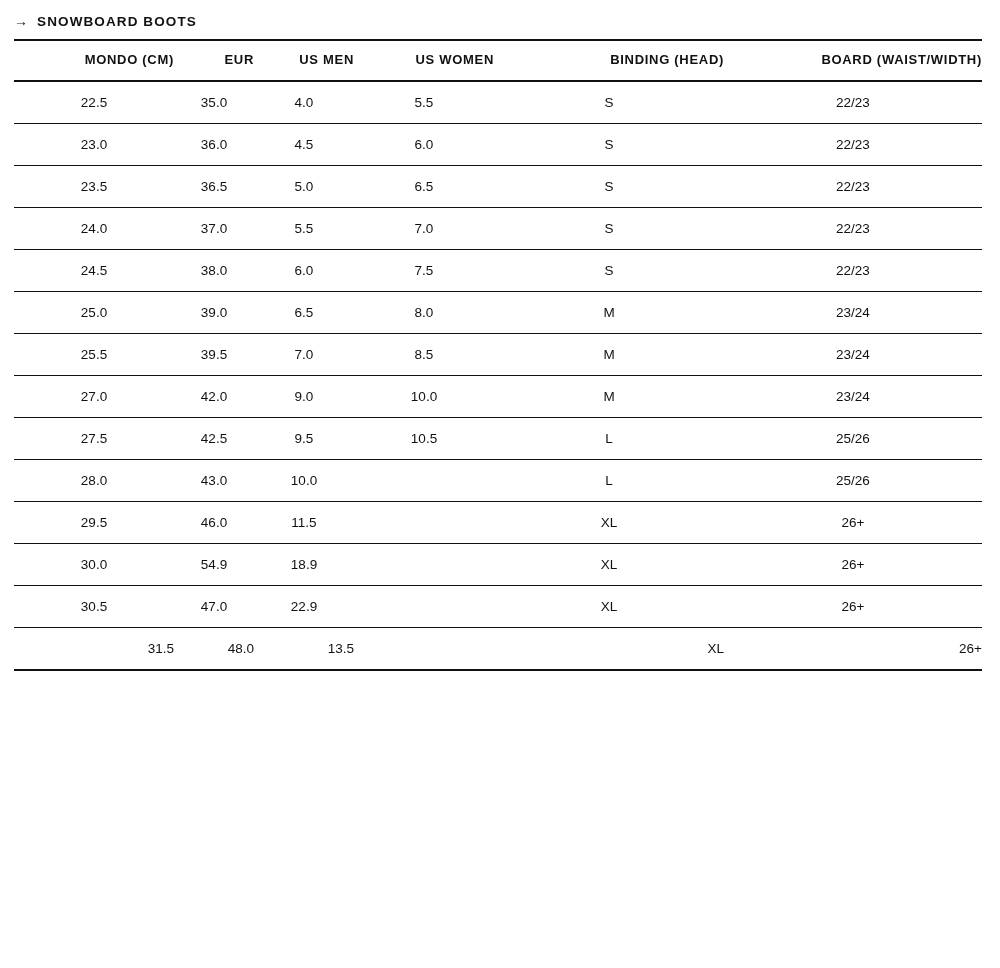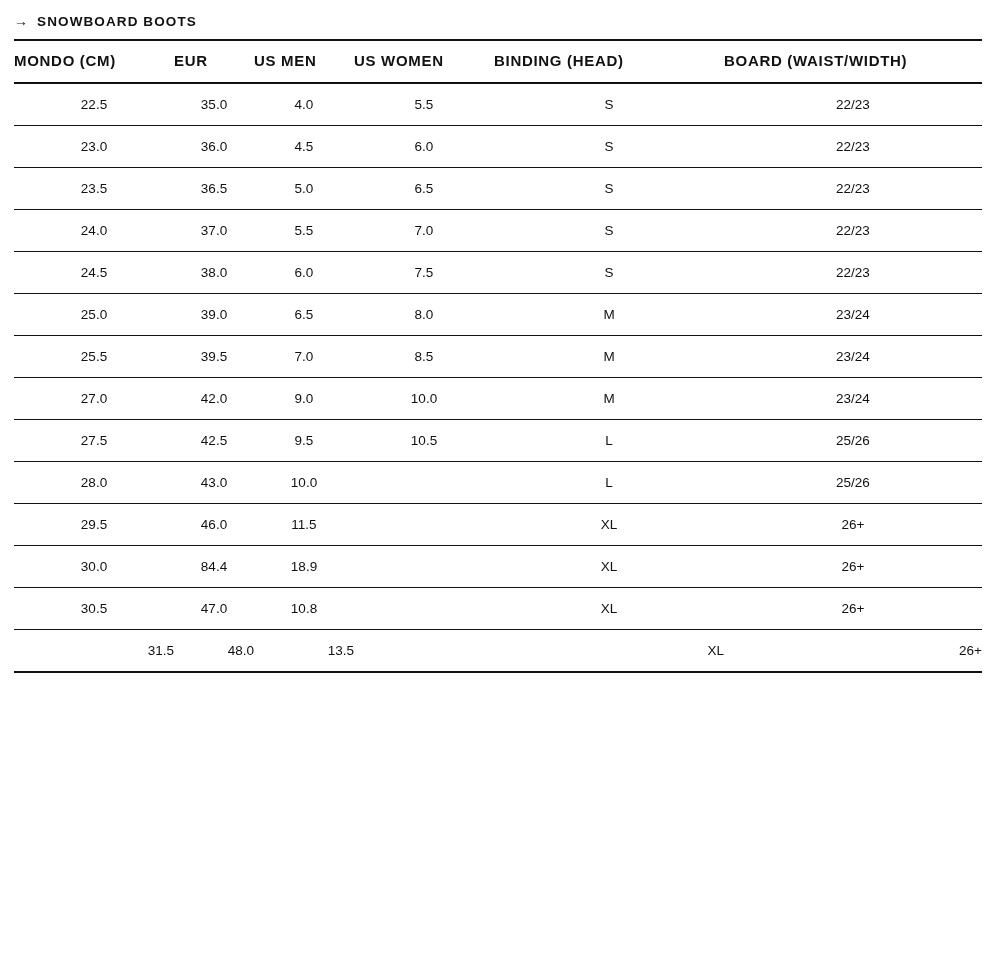--- a/index.html
+++ b/index.html
@@ -39,24 +39,24 @@
     transform: translateY(-1px);
     color: #111111;
   }
   table.size-table {
     width: 968px;
     margin-left: 14px;
     border-collapse: collapse;
     table-layout: fixed;
   }
   table.size-table thead th {
-    font-size: 15px;
+    font-size: 13px;
     font-weight: 700;
     letter-spacing: 0.7px;
-    text-align: left;
+    text-align: right;
     padding: 11px 0 13px 0;
     border-top: 2.5px solid #111111;
     border-bottom: 2.5px solid #111111;
     color: #111111;
     white-space: nowrap;
   }
   table.size-table tbody td {
     font-size: 13.5px;
     text-align: center;
     padding: 13px 0 13px 0;
@@ -189,30 +189,30 @@
         <tr>
           <td>29.5</td>
           <td>46.0</td>
           <td>11.5</td>
           <td></td>
           <td>XL</td>
           <td>26+</td>
         </tr>
         <tr>
           <td>30.0</td>
-          <td>84.4</td>
+          <td>54.9</td>
           <td>18.9</td>
           <td></td>
           <td>XL</td>
           <td>26+</td>
         </tr>
         <tr>
           <td>30.5</td>
           <td>47.0</td>
-          <td>10.8</td>
+          <td>22.9</td>
           <td></td>
           <td>XL</td>
           <td>26+</td>
         </tr>
         <tr>
           <td>31.5</td>
           <td>48.0</td>
           <td>13.5</td>
           <td></td>
           <td>XL</td>

